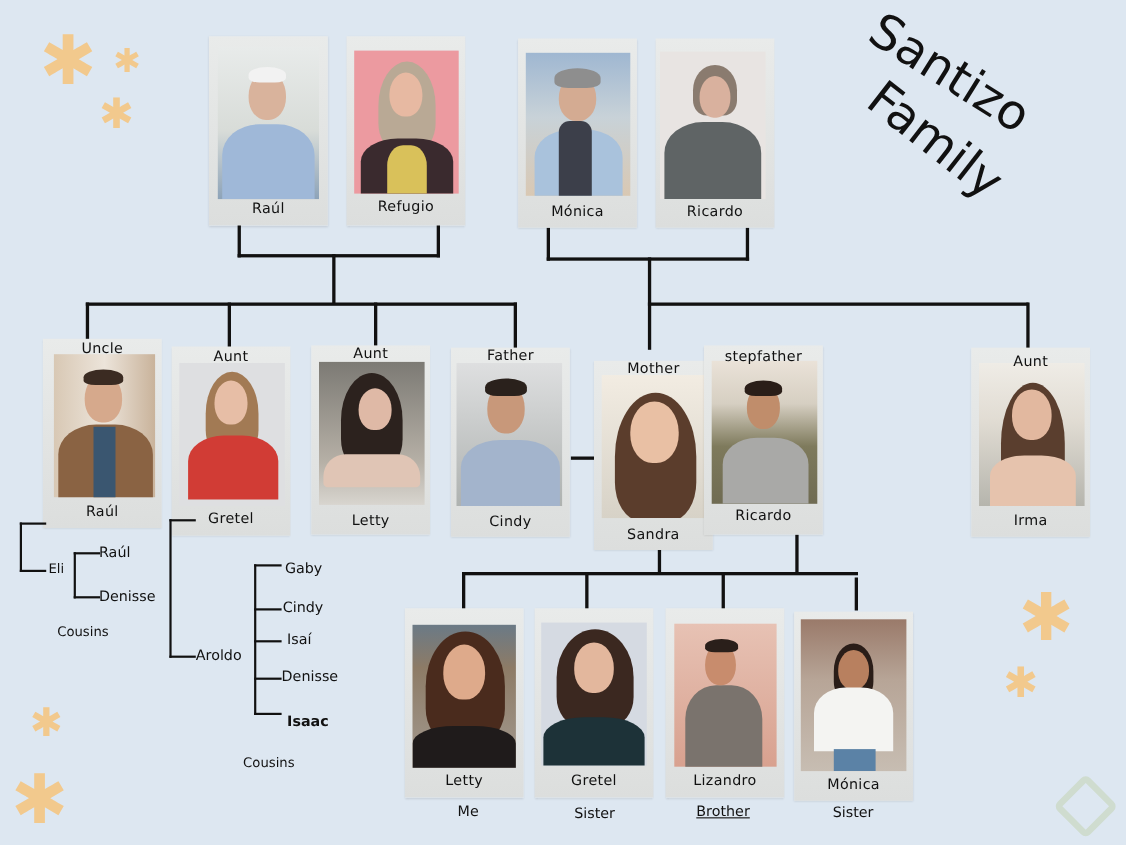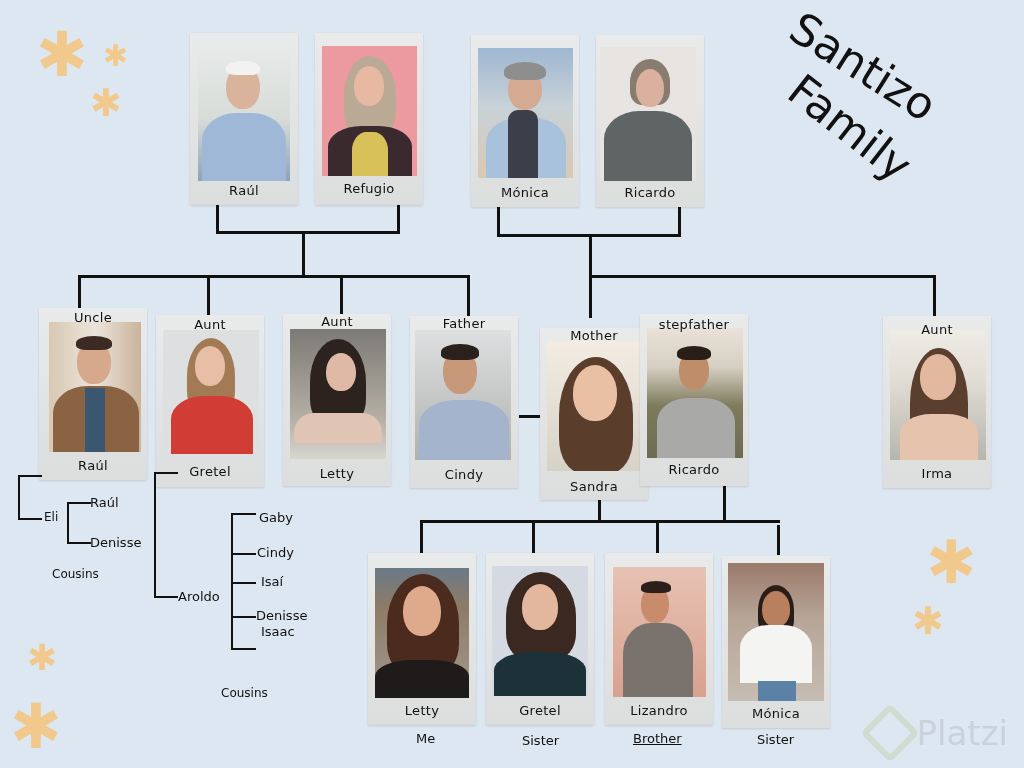--- a/index.html
+++ b/index.html
@@ -259,19 +259,18 @@
 <div class="line" style="left:231px;top:513px;width:2px;height:137px;"></div>
 <div class="line" style="left:231px;top:513px;width:25px;height:2px;"></div>
 <div class="line" style="left:231px;top:553px;width:25px;height:2px;"></div>
 <div class="line" style="left:231px;top:582px;width:25px;height:2px;"></div>
 <div class="line" style="left:231px;top:616px;width:25px;height:2px;"></div>
 <div class="line" style="left:231px;top:648px;width:25px;height:2px;"></div>
 <div class="lbl" style="left:259px;top:510px;">Gaby</div>
 <div class="lbl" style="left:257px;top:545px;">Cindy</div>
 <div class="lbl" style="left:261px;top:574px;">Isaí</div>
 <div class="lbl" style="left:256px;top:608px;">Denisse</div>
-<div class="lbl" style="left:261px;top:624px;">Isaac</div>
+<div class="lbl" style="left:261px;top:649px;font-weight:bold;">Isaac</div>
 <div class="lbl" style="left:221px;top:686px;font-size:12px;">Cousins</div>
 
 <div class="platzi">
   <span class="logo"></span>
-  <span>Platzi</span>
 </div>
 
 </body></html>

